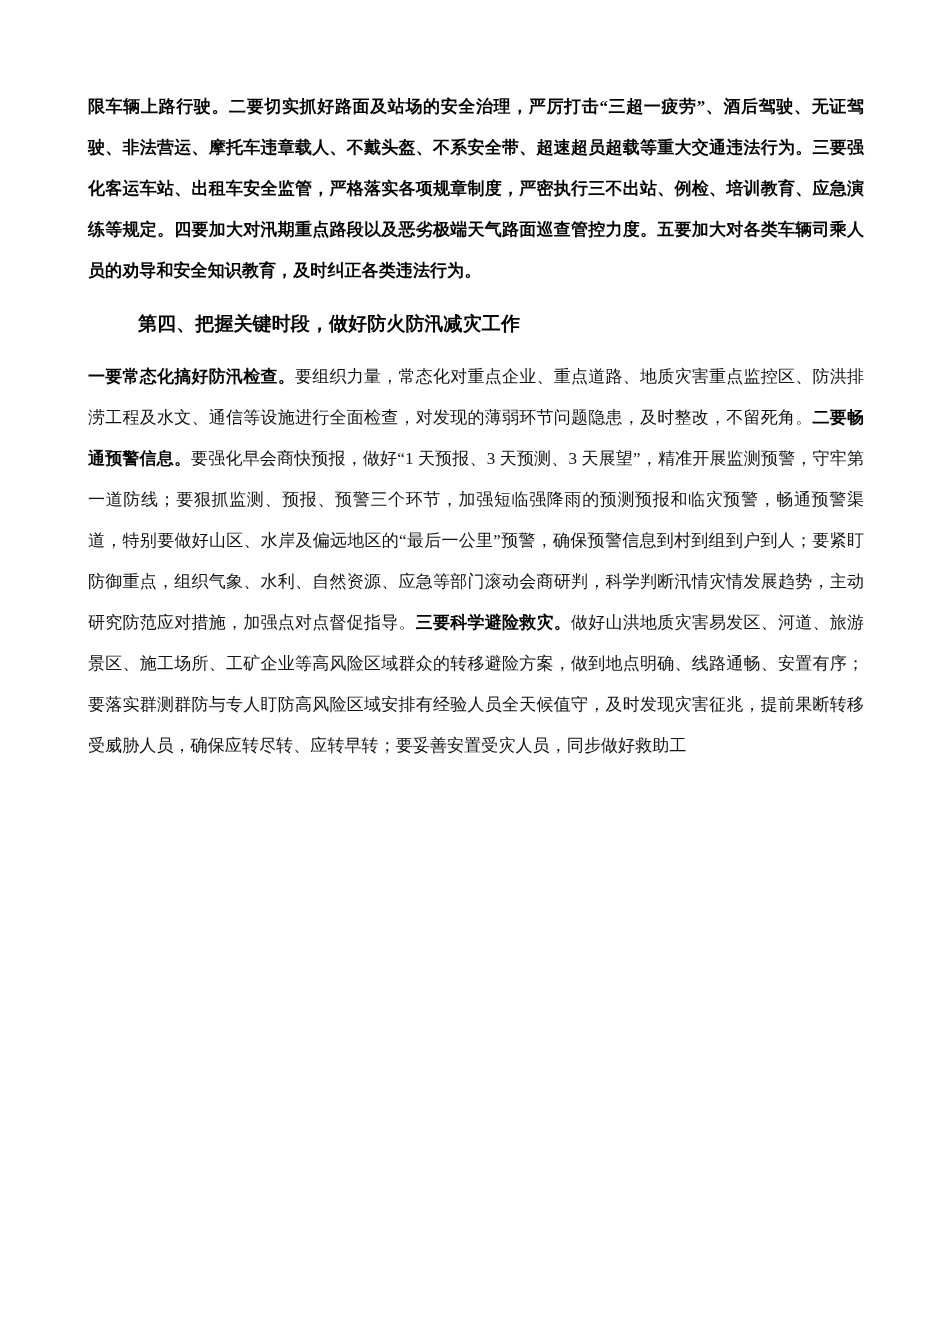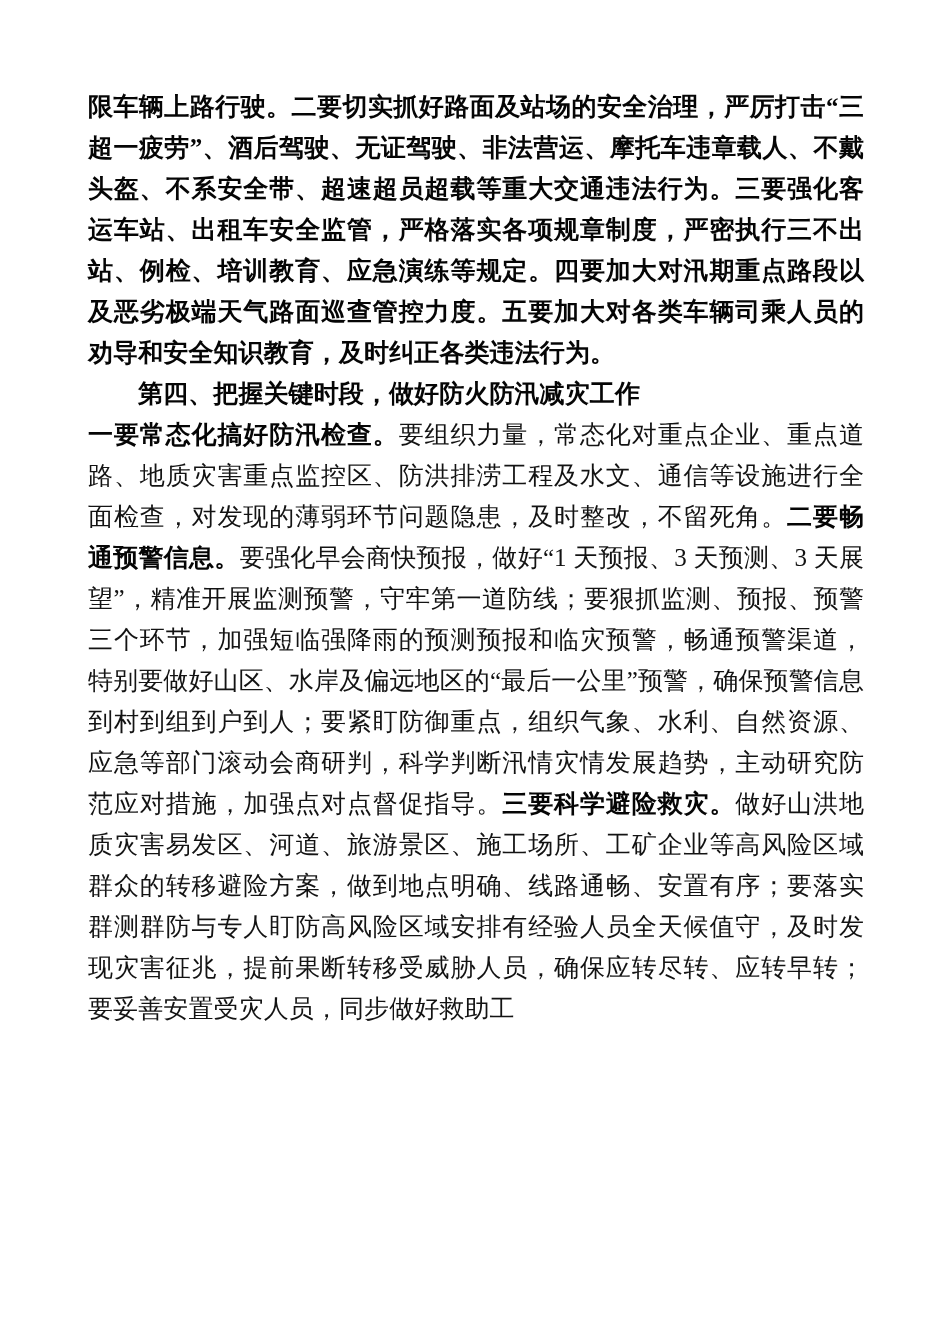--- a/index.html
+++ b/index.html
@@ -21,36 +21,36 @@
   }
   .page-body {
     position: absolute;
     left: 88px;
     top: 86px;
     width: 776px;
   }
   .para {
     margin: 0;
     padding: 0;
-    font-size: 25px;
+    font-size: 17px;
     line-height: 41px;
     text-align: justify;
     text-justify: inter-character;
     text-align-last: left;
     color: #0b0b0b;
     letter-spacing: 0.1px;
     word-break: break-all;
   }
   .indent {
     text-indent: 2em;
   }
   .heading {
-    margin: 0;
+    margin: 12px;
     padding: 0;
-    font-size: 25px;
+    font-size: 19px;
     line-height: 41px;
     text-indent: 2em;
     font-weight: 700;
     color: #050505;
     letter-spacing: 0.1px;
   }
   .b {
     font-weight: 700;
     color: #050505;
   }

